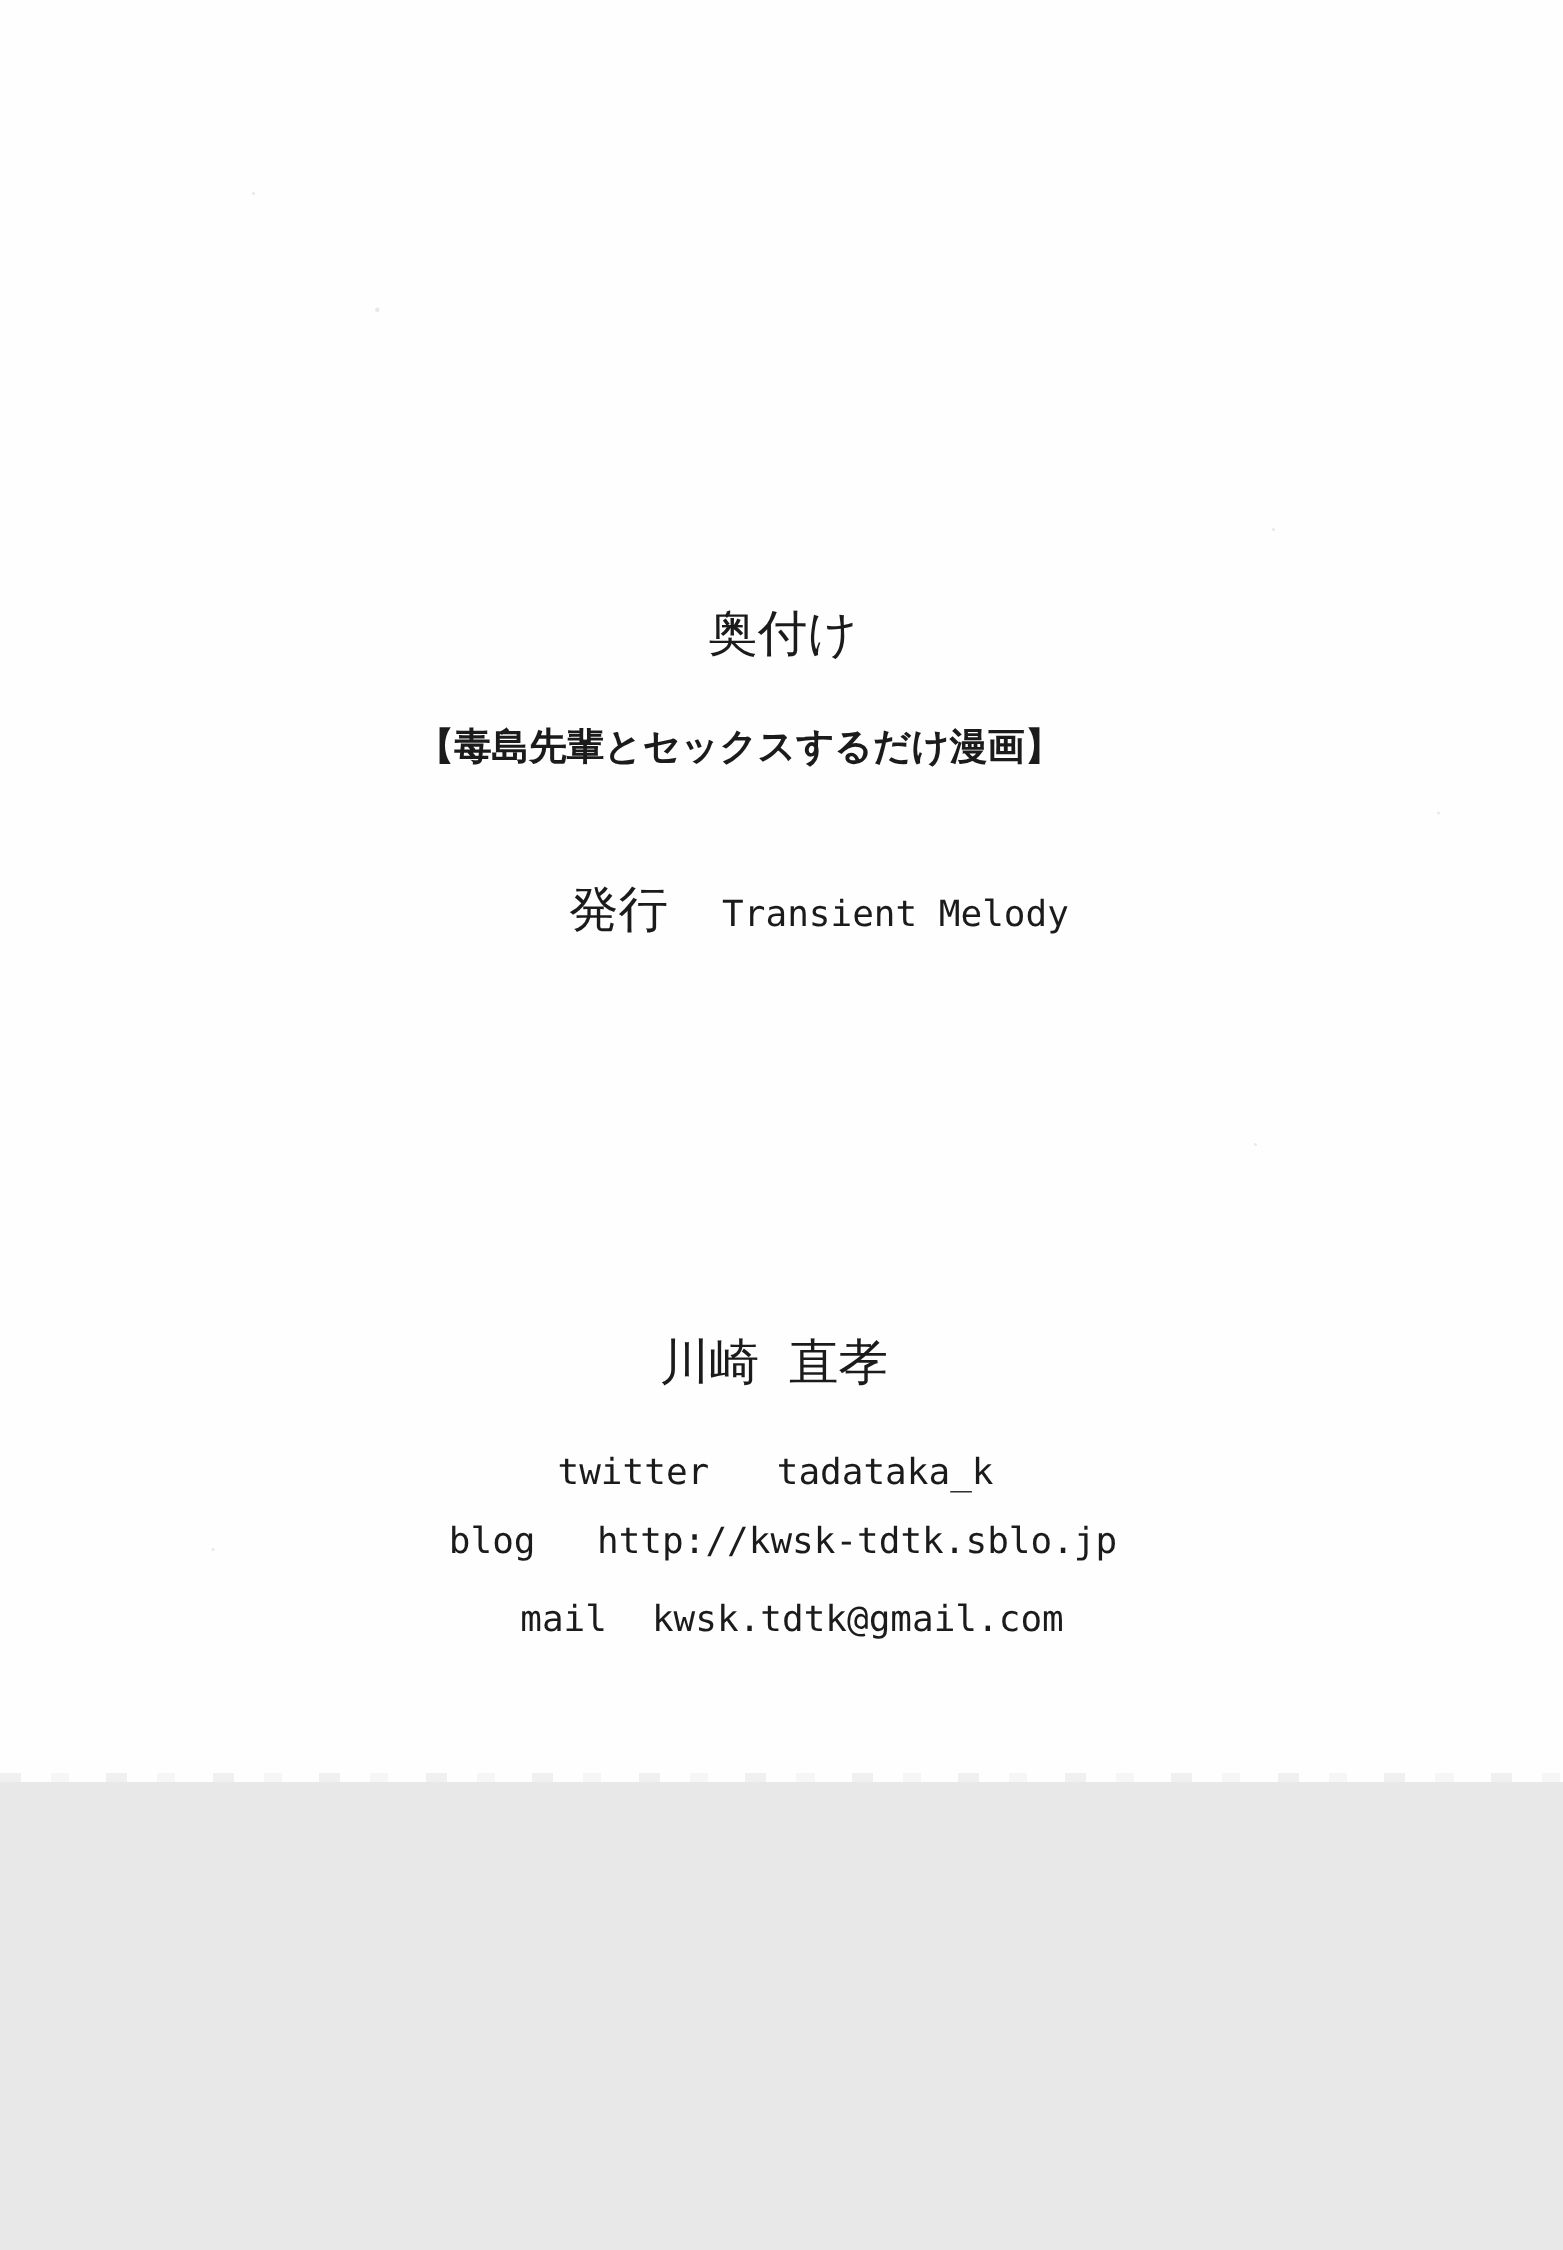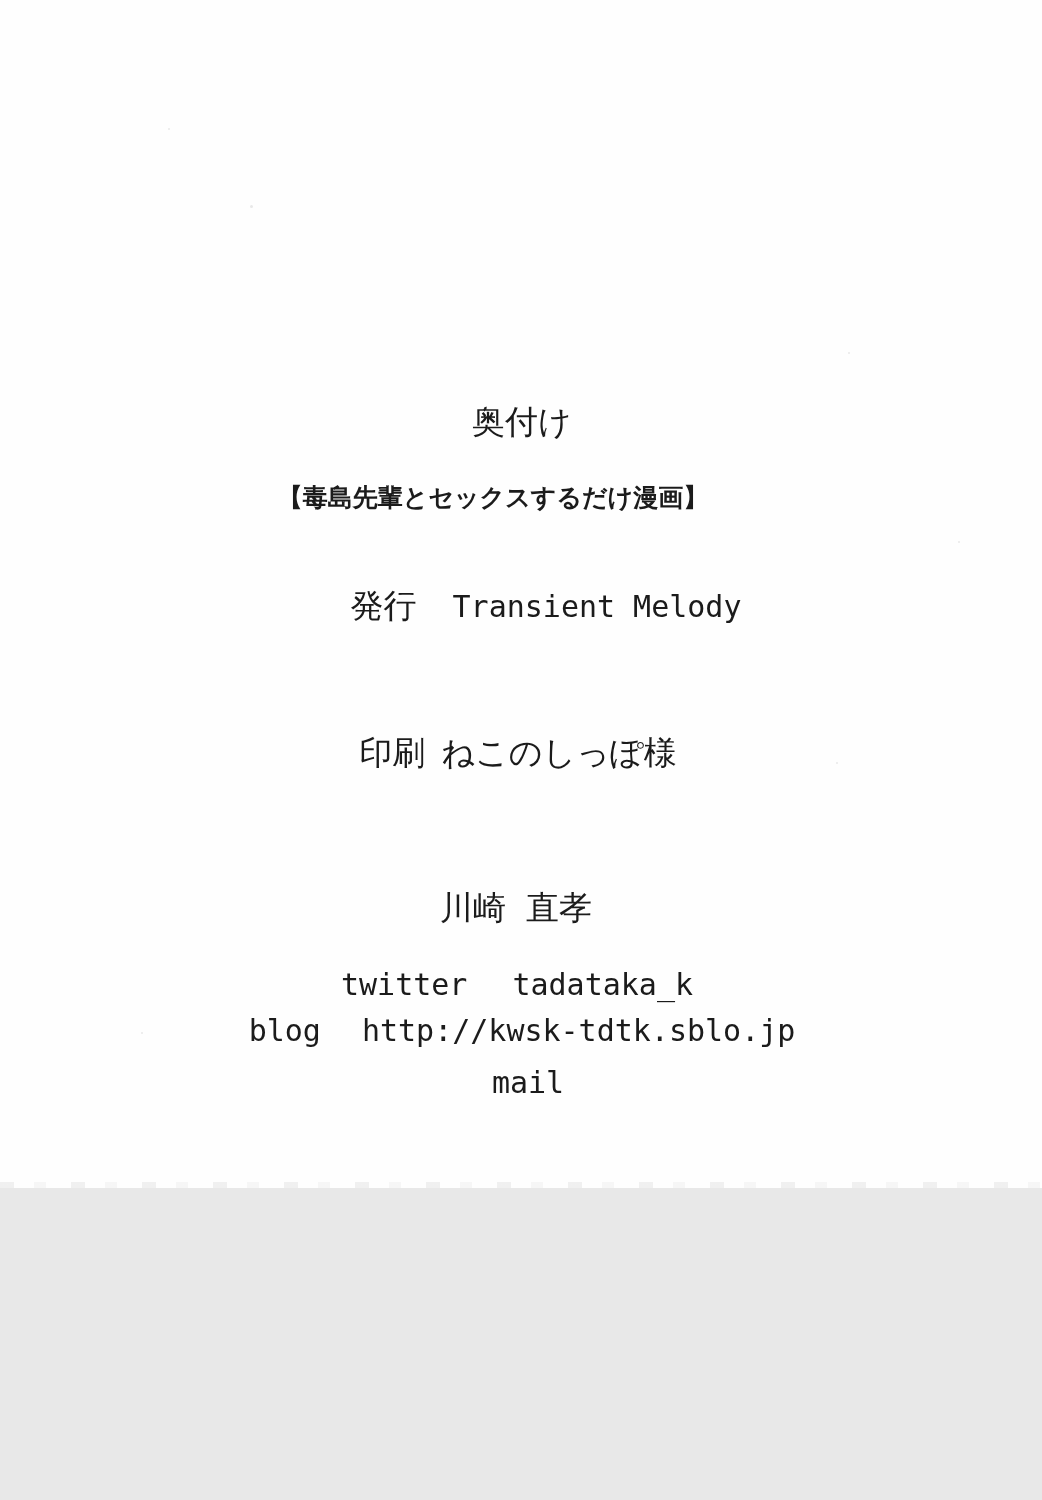--- a/index.html
+++ b/index.html
@@ -18,21 +18,21 @@
     font-family: "DejaVu Sans Mono", "DejaVu Sans", monospace;
     padding-left: 32px;
   }
   .line {
     position: absolute;
     white-space: nowrap;
     transform: translateX(-50%);
     line-height: 1.15;
   }
   .jp   { font-size: 33px; }
-  .latin{ font-size: 30px; text-align: right; }
+  .latin{ font-size: 24px; text-align: right; }
   .row  { display: flex; align-items: baseline; }
 
   .heading   { top: 403px;  left: 522px; }
   .title     { top: 484px;  left: 493px; font-weight: bold; font-size: 25px; }
   .publisher { top: 587px;  left: 546px; gap: 36px; }
   .pubdate   { top: 663px;  left: 516px; gap: 44px; }
   .printer   { top: 734px;  left: 518px; gap: 16px; }
   .author    { top: 889px;  left: 516px; }
   .twitter   { top: 968px;  left: 517px; gap: 45px; }
   .blog      { top: 1014px; left: 522px; gap: 41px; }
@@ -74,39 +74,36 @@
   <div class="line jp heading">奥付け</div>
 
   <div class="line jp title">【毒島先輩とセックスするだけ漫画】</div>
 
   <div class="line row publisher">
     <span class="jp label">発行</span>
     <span class="latin value">Transient Melody</span>
   </div>
 
 
-  <div class="line row printer">
-    <span class="jp label">印刷</span>
-    <span class="jp value">ねこのしっぽ様</span>
-  </div>
 
   <div class="line jp author">川崎 直孝</div>
 
   <div class="line row latin twitter">
     <span class="label">twitter</span>
     <span class="value">tadataka_k</span>
   </div>
 
   <div class="line row latin blog">
     <span class="label">blog</span>
     <span class="value">http://kwsk-tdtk.sblo.jp</span>
   </div>
 
   <div class="line row latin mail">
     <span class="label">mail</span>
+    <span class="value">kwsk.tdtk@gmail.com</span>
   </div>
 
   <div class="scan-speck speck-1"></div>
   <div class="scan-speck speck-2"></div>
   <div class="scan-speck speck-3"></div>
   <div class="scan-speck speck-4"></div>
   <div class="scan-speck speck-5"></div>
   <div class="scan-speck speck-6"></div>
 
   <div class="scan-noise-bottom"></div>

